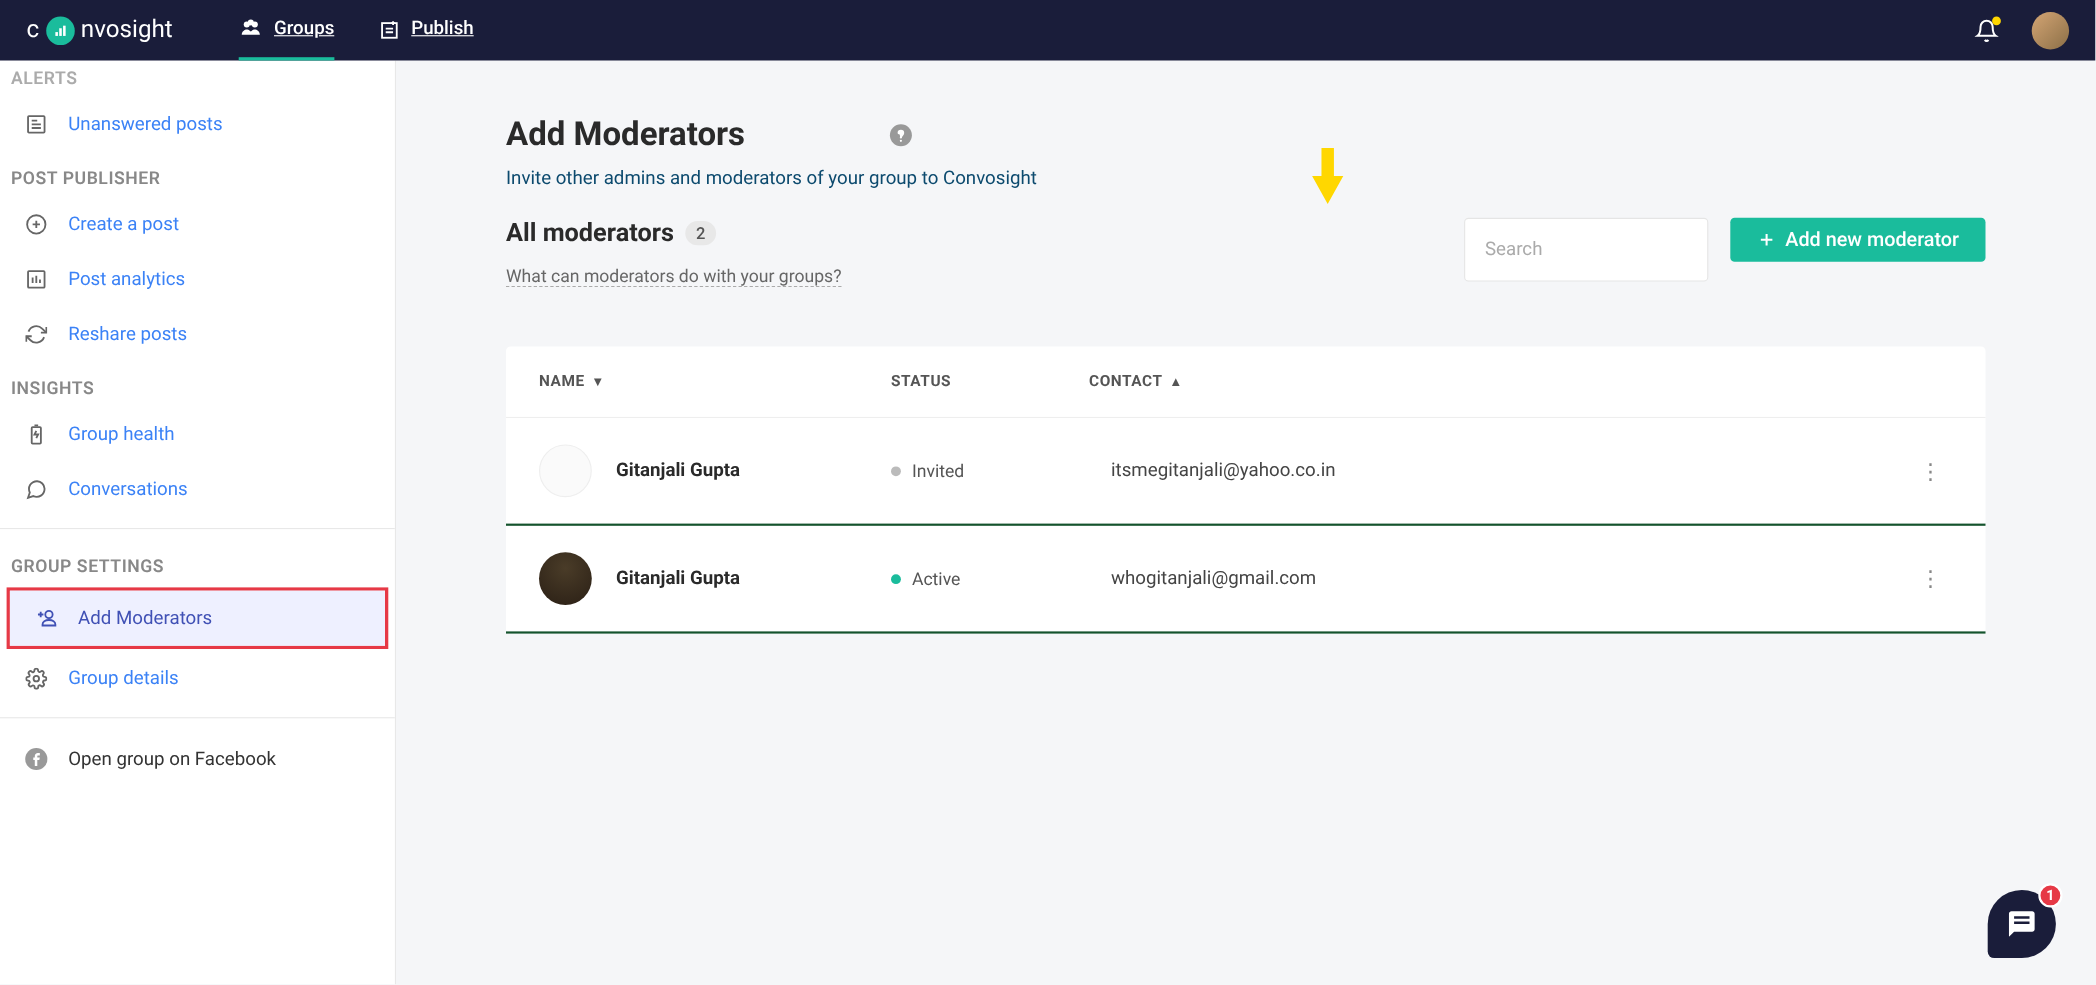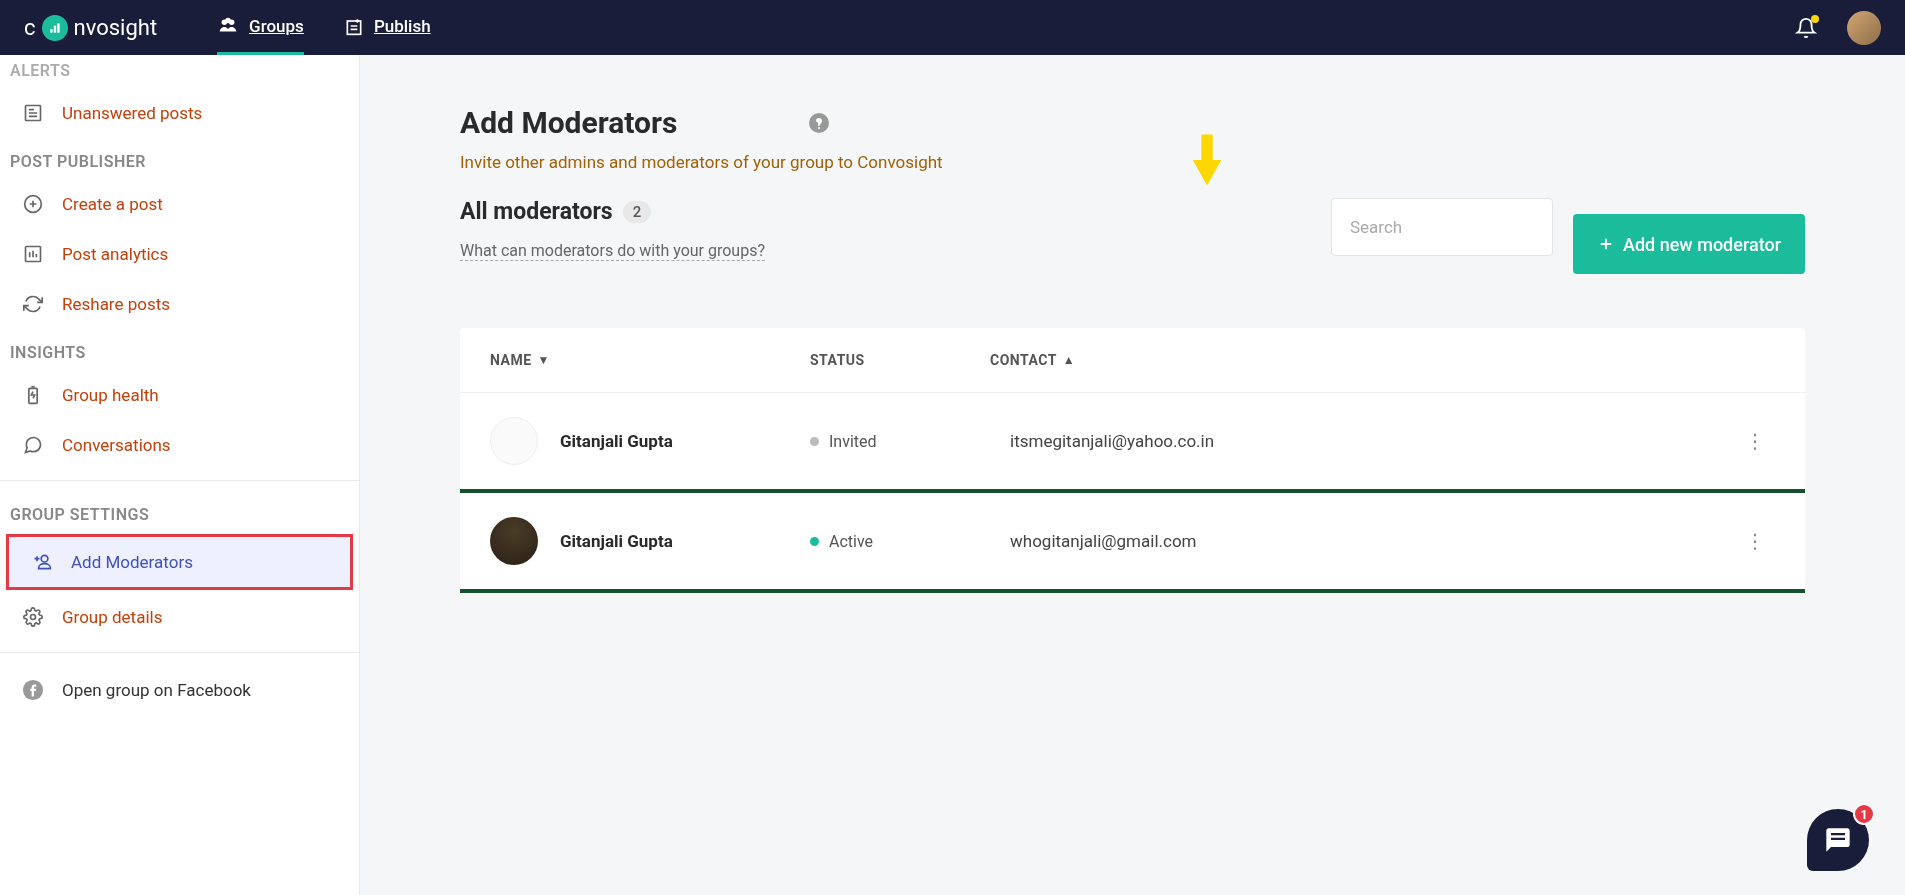--- a/index.html
+++ b/index.html
@@ -15,55 +15,55 @@
     .nav-right { margin-left: auto; display: flex; align-items: center; gap: 30px; }
     .bell-wrap { position: relative; color: white; cursor: pointer; }
     .bell-dot { position: absolute; top: -2px; right: -2px; width: 8px; height: 8px; background: #ffd700; border-radius: 50%; }
     .avatar { width: 34px; height: 34px; border-radius: 50%; background: linear-gradient(135deg, #d4a574, #8b6f47); cursor: pointer; }
     
     .layout { display: flex; height: calc(100% - 55px); }
     .sidebar { width: 360px; background: white; border-right: 1px solid #e8e8e8; overflow-y: auto; padding-top: 0; }
     
     .section-header { font-size: 16px; font-weight: 600; color: #888; letter-spacing: 0.5px; padding: 14px 10px 8px 10px; text-transform: uppercase; }
     .section-header.cut { margin-top: -8px; opacity: 0.7; }
-    .side-item { display: flex; align-items: center; gap: 18px; padding: 14px 22px; color: #c2410c; font-size: 17px; cursor: pointer; }
+    .side-item { display: flex; align-items: center; gap: 18px; padding: 14px 22px; color: #3b82f6; font-size: 17px; cursor: pointer; }
     .side-item .icon { width: 22px; height: 22px; display: flex; align-items: center; justify-content: center; color: #666; }
     .side-item.active { background: #eef0ff; color: #4051b5; }
     .side-item.active .icon { color: #4051b5; }
     .highlight-box { border: 3px solid #e63946; margin: 2px 6px; }
     .divider { height: 1px; background: #e8e8e8; margin: 10px 0; }
     .fb-item { display: flex; align-items: center; gap: 18px; padding: 16px 22px; color: #333; font-size: 17px; cursor: pointer; }
     .fb-icon { width: 22px; height: 22px; color: #999; }
     
     .main { flex: 1; padding: 50px 100px 30px 100px; overflow-y: auto; position: relative; }
     .page-title-row { display: flex; align-items: center; gap: 130px; }
     .page-title { font-size: 30px; font-weight: 700; color: #2a2a2a; }
     .help-icon { width: 24px; height: 24px; color: #999; cursor: pointer; }
-    .subtitle { color: #a16207; font-size: 17px; margin-top: 12px; }
+    .subtitle { color: #0c4a6e; font-size: 17px; margin-top: 12px; }
     
     .sub-header-row { display: flex; align-items: flex-start; margin-top: 26px; gap: 20px; }
     .sub-header-left { flex: 1; }
     .all-mods { display: flex; align-items: center; gap: 10px; }
     .all-mods-title { font-size: 23px; font-weight: 700; color: #2a2a2a; }
     .count-badge { background: #e8e8e8; color: #555; border-radius: 12px; padding: 2px 10px; font-size: 15px; font-weight: 500; }
     .hint-link { font-size: 16px; color: #666; text-decoration: none; border-bottom: 1px dashed #aaa; display: inline-block; margin-top: 16px; cursor: pointer; }
     .search-box { width: 222px; height: 58px; border: 1px solid #e5e5e5; border-radius: 4px; padding: 0 18px; font-size: 17px; background: white; }
     .search-box::placeholder { color: #aaa; }
-    .add-btn { background: #1abc9c; color: white; border: none; border-radius: 4px; padding: 0 24px; height: 60px; font-size: 18px; font-weight: 500; display: flex; align-items: center; gap: 8px; cursor: pointer; margin-top: 16px; }
+    .add-btn { background: #1abc9c; color: white; border: none; border-radius: 4px; padding: 0 24px; height: 40px; font-size: 18px; font-weight: 500; display: flex; align-items: center; gap: 8px; cursor: pointer; }
     
     .arrow-down { position: absolute; color: #ffd700; }
     
     .table { background: white; margin-top: 54px; border-radius: 4px; }
     .thead { display: flex; padding: 24px 30px; border-bottom: 1px solid #eee; }
     .th { font-size: 14px; font-weight: 700; color: #555; letter-spacing: 0.5px; display: flex; align-items: center; gap: 6px; }
     .th-name { width: 320px; }
     .th-status { width: 180px; }
     .th-contact { flex: 1; }
     .sort-icon { font-size: 12px; }
-    .trow { display: flex; align-items: center; padding: 24px 30px; border-bottom: 4px solid #14532d; }
+    .trow { display: flex; align-items: center; padding: 24px 30px; border-bottom: 2px solid #14532d; }
     .td-name { width: 320px; display: flex; align-items: center; gap: 22px; }
     .row-avatar { width: 48px; height: 48px; border-radius: 50%; border: 1px solid #eee; background: #fafafa; }
     .row-avatar.img { background: radial-gradient(circle at 50% 30%, #4a3c28 0%, #2a1f15 100%); border: none; }
     .row-name { font-size: 17px; font-weight: 700; color: #2a2a2a; }
     .td-status { width: 180px; display: flex; align-items: center; gap: 10px; font-size: 16px; color: #555; }
     .status-dot { width: 9px; height: 9px; border-radius: 50%; }
     .status-dot.grey { background: #bbb; }
     .status-dot.green { background: #1abc9c; }
     .td-contact { flex: 1; display: flex; flex-direction: column; gap: 12px; font-size: 17px; color: #444; padding-left: 20px; }
     .contact-line { display: flex; align-items: center; gap: 12px; }

